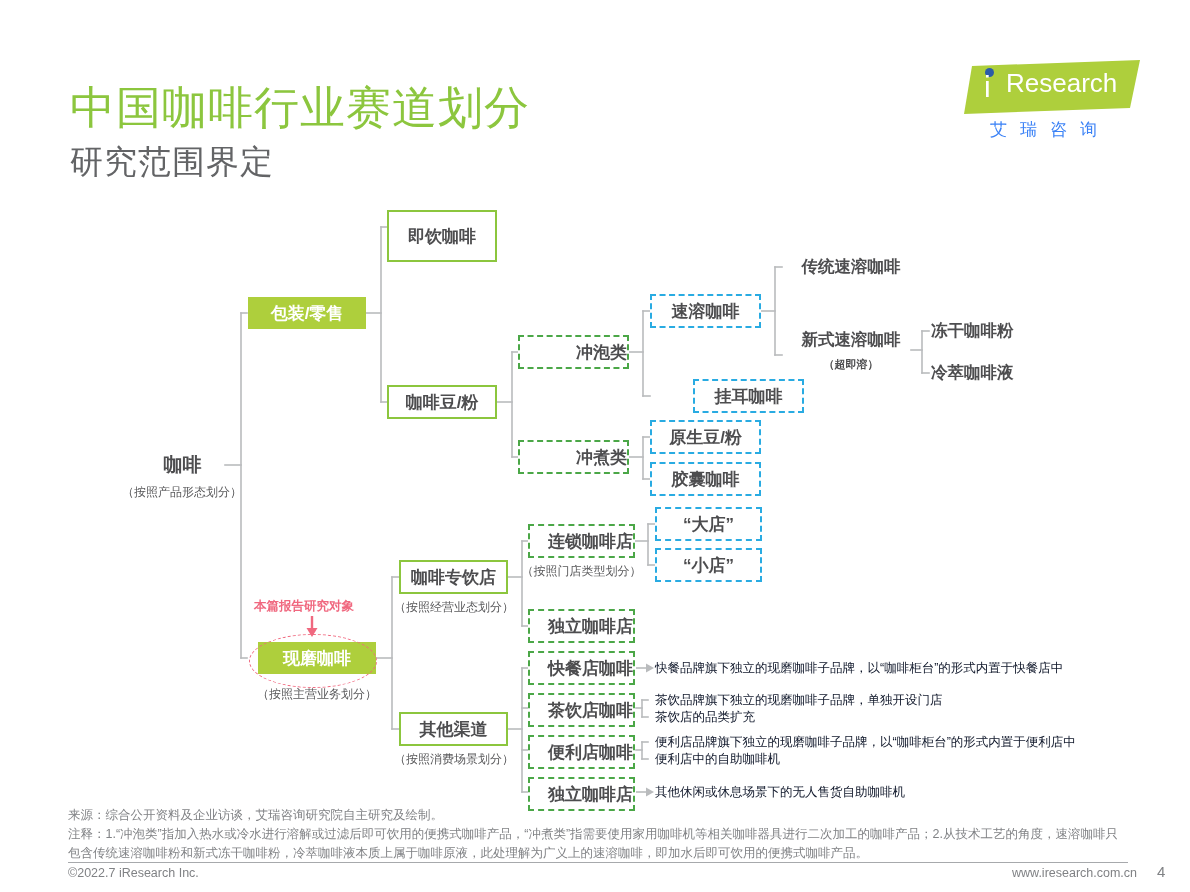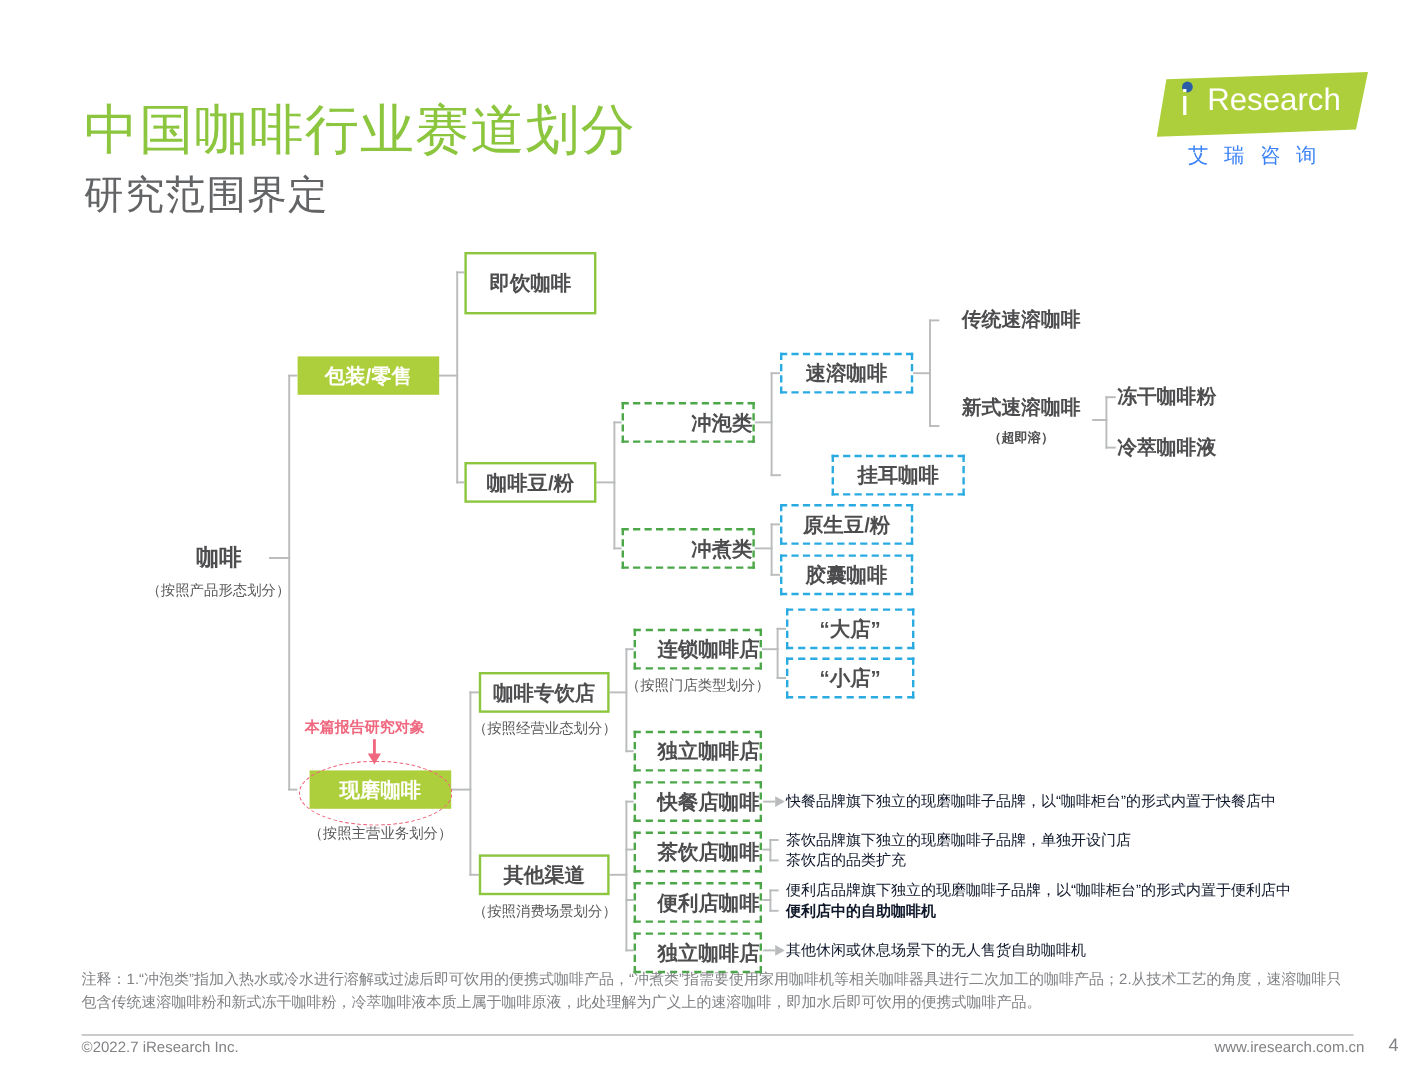--- a/index.html
+++ b/index.html
@@ -430,28 +430,29 @@
   <div class="node n-dash-green" style="left:528px; top:693px; width:107px; height:34px; font-size:17px;">
     <span>茶饮店咖啡</span>
   </div>
   <div class="desc" style="left:655px; top:692px;">茶饮品牌旗下独立的现磨咖啡子品牌，单独开设门店</div>
   <div class="desc" style="left:655px; top:709px;">茶饮店的品类扩充</div>
 
   <div class="node n-dash-green" style="left:528px; top:735px; width:107px; height:34px; font-size:17px;">
     <span>便利店咖啡</span>
   </div>
   <div class="desc" style="left:655px; top:734px;">便利店品牌旗下独立的现磨咖啡子品牌，以“咖啡柜台”的形式内置于便利店中</div>
-  <div class="desc" style="left:655px; top:751px;font-weight:bold;">便利店中的自助咖啡机</div>
+  <div class="desc" style="left:655px; top:751px;">便利店中的自助咖啡机</div>
 
   <div class="node n-dash-green" style="left:528px; top:777px; width:107px; height:34px; font-size:17px;">
     <span>独立咖啡店</span>
   </div>
   <div class="desc" style="left:655px; top:784px;">其他休闲或休息场景下的无人售货自助咖啡机</div>
 
 </div>
 
 <div id="footer">
+  <div id="source-line">来源：综合公开资料及企业访谈，艾瑞咨询研究院自主研究及绘制。</div>
   <div id="note-line">注释：1.“冲泡类”指加入热水或冷水进行溶解或过滤后即可饮用的便携式咖啡产品，“冲煮类”指需要使用家用咖啡机等相关咖啡器具进行二次加工的咖啡产品；2.从技术工艺的角度，速溶咖啡只包含传统速溶咖啡粉和新式冻干咖啡粉，冷萃咖啡液本质上属于咖啡原液，此处理解为广义上的速溶咖啡，即加水后即可饮用的便携式咖啡产品。</div>
 </div>
 <div id="footer-rule"></div>
 <div id="copyright">©2022.7 iResearch Inc.</div>
 <div id="website">www.iresearch.com.cn</div>
 <div id="page-number">4</div>
 
 </body></html>

